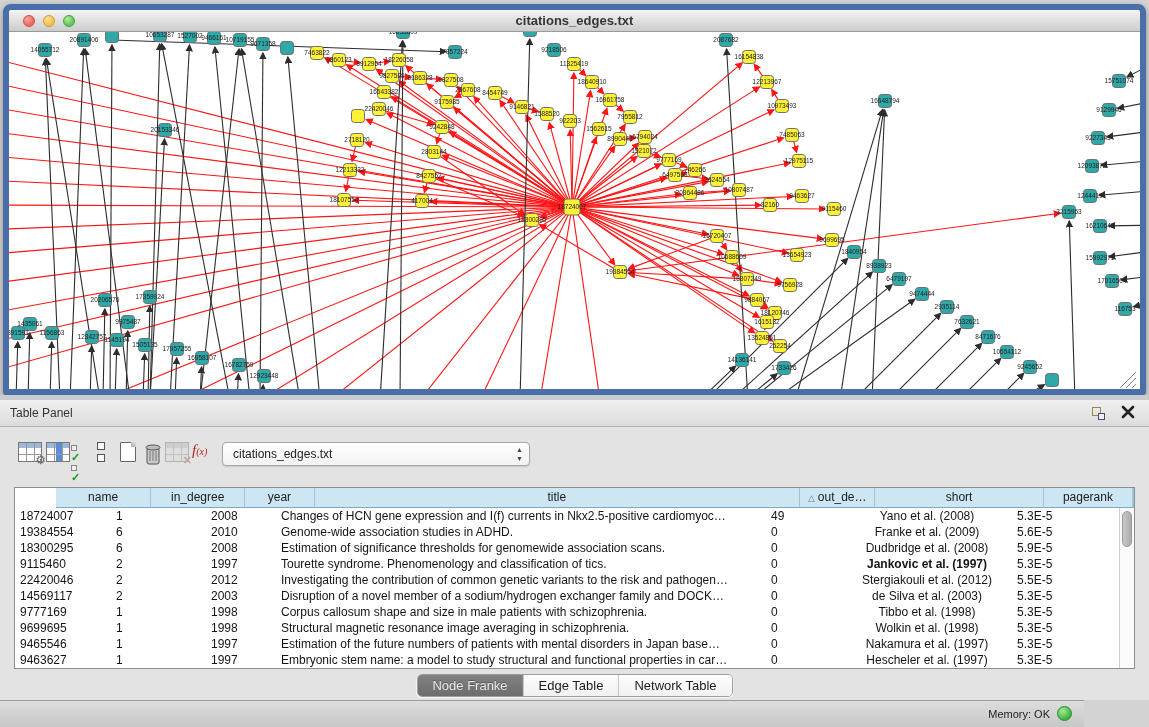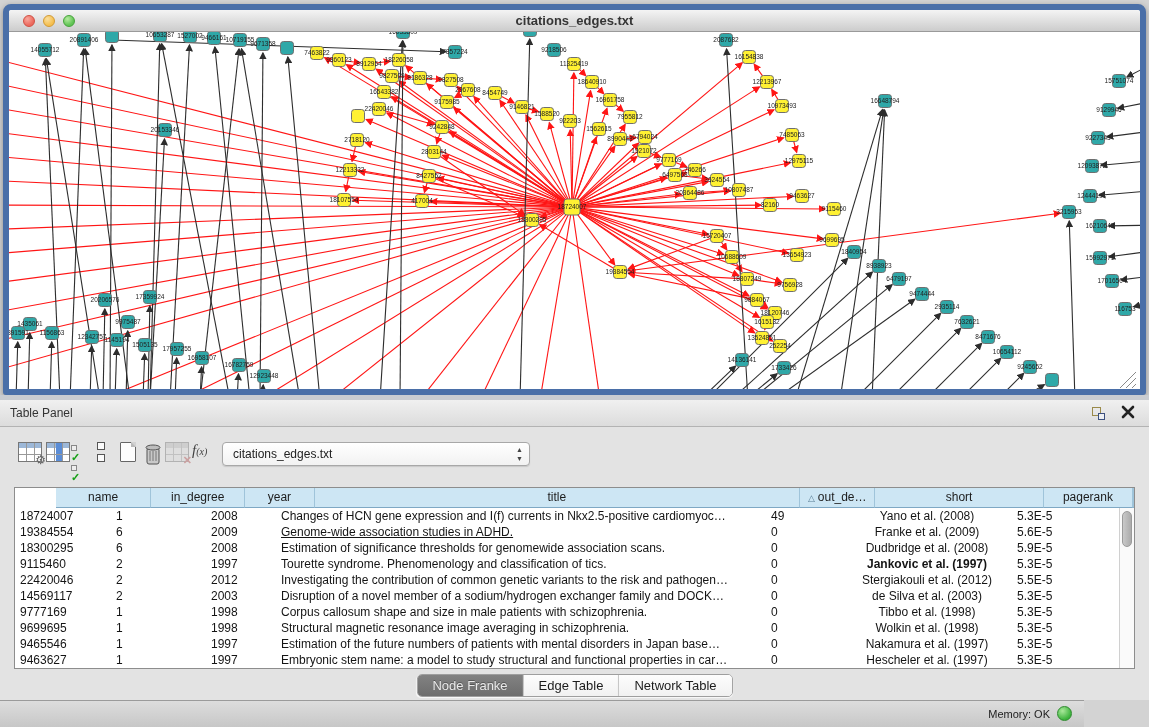--- a/index.html
+++ b/index.html
@@ -45,21 +45,21 @@
   .grid-ic .bluecol { position:absolute; left:9px; top:0; bottom:0; width:6px; background:#5b8dd6; }
   .grid-ic .redx { position:absolute; right:-4px; bottom:-6px; font-size:11px; color:#b05050; font-weight:bold; }
   .check-ic { width:16px; height:22px; position:relative; font-size:11px; color:#18a018; font-weight:bold; line-height:10px; }
   .check-ic .r { display:block; }
   .check-ic .bx { display:inline-block; width:6px; height:6px; border:1px solid #888; background:#eee; margin-right:1px; }
   .uns-ic { width:9px; height:20px; display:flex; flex-direction:column; justify-content:space-between; }
   .uns-ic span { display:block; width:8px; height:8px; border:1px solid #555; background:#fbfbfb; }
   .doc-ic { width:16px; height:20px; background:#fdfdfd; border:1px solid #666; position:relative; border-radius:1px; }
   .doc-ic .fold { position:absolute; right:-1px; top:-1px; width:0; height:0;
     border-left:5px solid #bbb; border-top:5px solid #d3d3d3; }
-  .fx-ic { font-family:"Liberation Serif", serif; font-style:italic; font-size:15px; color:#404040; }
+  .fx-ic { font-family:"Liberation Serif", serif; font-style:italic; font-size:15px; color:#b91c1c; }
   .fx-ic small { font-size:10px; }
   .combo { position:absolute; left:222px; top:8px; width:308px; height:24px; background:linear-gradient(#ffffff,#f2f2f2);
     border:1px solid #a8a8a8; border-radius:4px; font-size:12px; color:#222;
     display:flex; align-items:center; padding-left:10px; box-shadow:0 1px 1px rgba(0,0,0,.12); }
   .combo .steppers { position:absolute; right:6px; top:2px; font-size:7px; line-height:9px; color:#444; text-align:center; }
 
   .tablebox { position:absolute; left:14px; top:87px; width:1121px; height:182px; background:#fff; border:1px solid #8d8d8d; }
   .thead { display:flex; height:20px;padding-left:41px; }
   .th { background:#cde6f4; border-right:1px solid #9fc4da; border-bottom:1px solid #7fa8c4;
     font-size:12px; color:#1c1c1c; text-align:center; line-height:19px; overflow:hidden; white-space:nowrap; }
@@ -589,22 +589,22 @@
           <div class="td" style="width: 95px;">1</div>
           <div class="td" style="width: 70px;">2008</div>
           <div class="td" style="width: 490px;">Changes of HCN gene expression and I(f) currents in Nkx2.5-positive cardiomyoc…</div>
           <div class="td" style="width: 76px;">49</div>
           <div class="td center" style="width: 170px;">Yano et al. (2008)</div>
           <div class="td" style="width: 90px;">5.3E-5</div>
         </div>
         <div class="trow">
           <div class="td" style="width: 96px;">19384554</div>
           <div class="td" style="width: 95px;">6</div>
-          <div class="td" style="width: 70px;">2009</div>
-          <div class="td" style="width: 490px; text-decoration: underline;">Genome-wide association studies in ADHD.</div>
+          <div class="td" style="width: 70px;">2010</div>
+          <div class="td" style="width: 490px;">Genome-wide association studies in ADHD.</div>
           <div class="td" style="width: 76px;">0</div>
           <div class="td center" style="width: 170px;">Franke et al. (2009)</div>
           <div class="td" style="width: 90px;">5.6E-5</div>
         </div>
         <div class="trow">
           <div class="td" style="width: 96px;">18300295</div>
           <div class="td" style="width: 95px;">6</div>
           <div class="td" style="width: 70px;">2008</div>
           <div class="td" style="width: 490px;">Estimation of significance thresholds for genomewide association scans.</div>
           <div class="td" style="width: 76px;">0</div>

